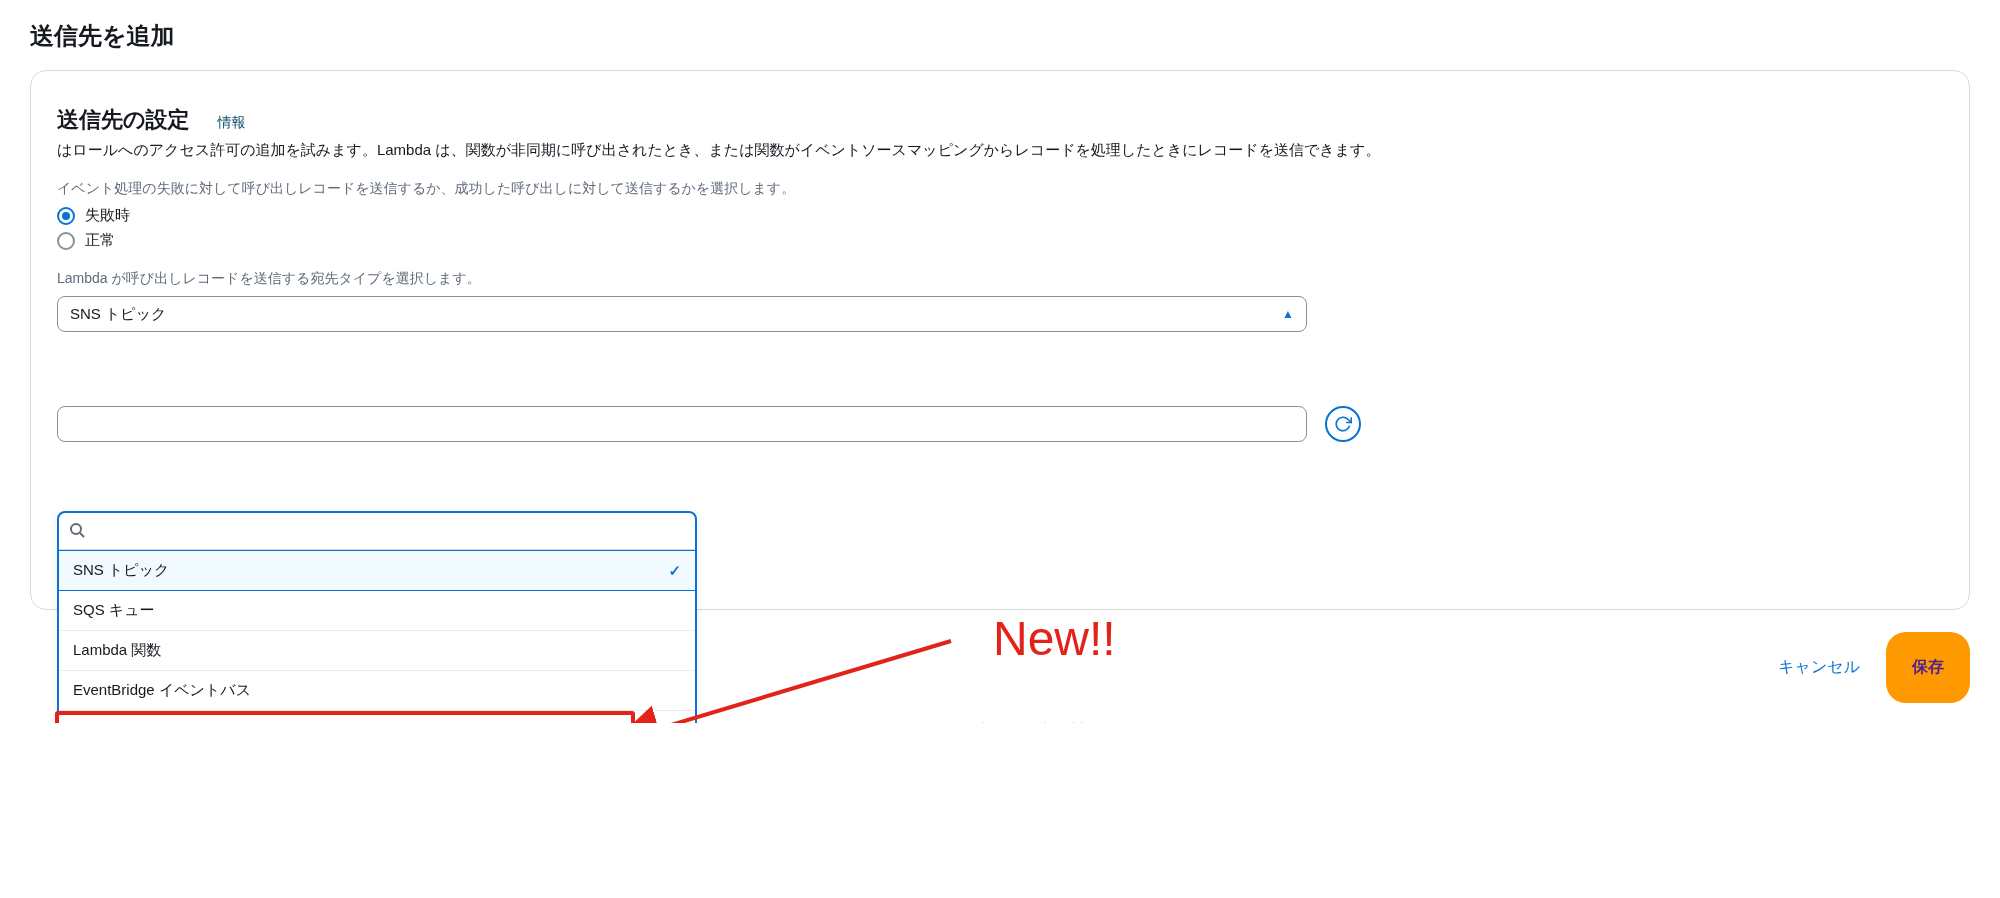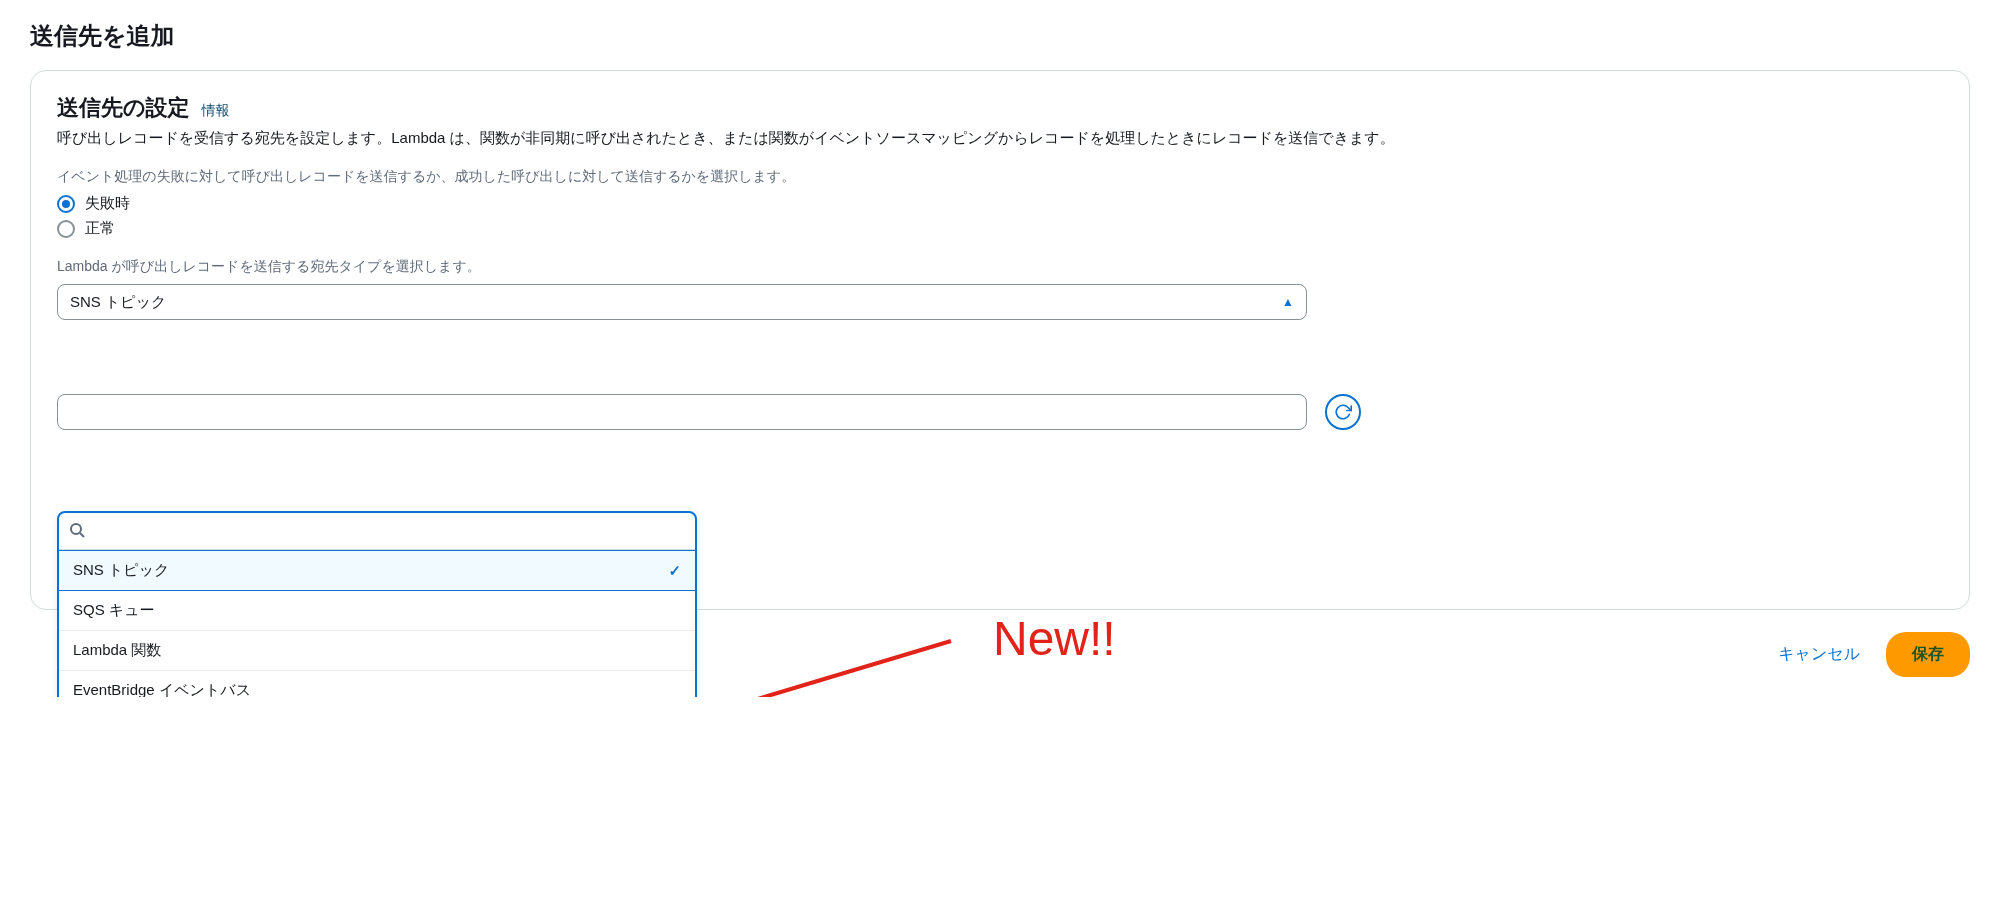--- a/index.html
+++ b/index.html
@@ -20,21 +20,22 @@
     border: 1px solid #d5dbdb;
     border-radius: 16px;
     padding: 22px 26px;
     margin-bottom: 22px;
     background: #ffffff;
     position: relative;
   }
   .panel-header {
     display: flex;
     align-items: baseline;
-    gap: 12px;
+    gap: 28px;
+    margin-top: 12px;
   }
   .panel-title {
     font-size: 22px;
     font-weight: 700;
   }
   .info-link {
     color: #0c4a6e;
     font-size: 14px;
     text-decoration: none;
     font-weight: 400;
@@ -173,26 +174,26 @@
     color: #0972d3;
     font-size: 16px;
     font-weight: 400;
     background: none;
     border: none;
     cursor: pointer;
     padding: 8px 10px;
   }
   .btn-save {
     background: #ff9900;
-    color: #14532d;
+    color: #4c1d95;
     font-size: 16px;
     font-weight: 700;
     border: none;
     border-radius: 20px;
-    padding: 12px 26px;
+    padding: 25px 26px;
     cursor: pointer;
   }
   
   .annotation {
     position: absolute;
     pointer-events: none;
     z-index: 20;
   }
   .annotation-text {
     color: #e2231a;
@@ -214,21 +215,21 @@
 <body>
 
 <h1 class="page-title">送信先を追加</h1>
 
 <div class="panel" style="position:relative; min-height:540px;">
 
   <div class="panel-header">
     <div class="panel-title">送信先の設定</div>
     <a href="#" class="info-link">情報</a>
   </div>
-  <div class="panel-desc">呼び出しレコードを受信する宛先を設定します。Lambda は、関数が非同期に呼び出されたとき、または関数がイベントソースマッピングからレコードを処理したときにレコードを送信できます。</div>
+  <div class="panel-desc">はロールへのアクセス許可の追加を試みます。Lambda は、関数が非同期に呼び出されたとき、または関数がイベントソースマッピングからレコードを処理したときにレコードを送信できます。</div>
 
 
   <div class="field-block">
     <div class="field-hint">イベント処理の失敗に対して呼び出しレコードを送信するか、成功した呼び出しに対して送信するかを選択します。</div>
 
     <div class="radio-row">
       <span class="radio-outer selected">
           <span class="radio-inner"></span>
         </span>
       <span class="radio-label">失敗時</span>

